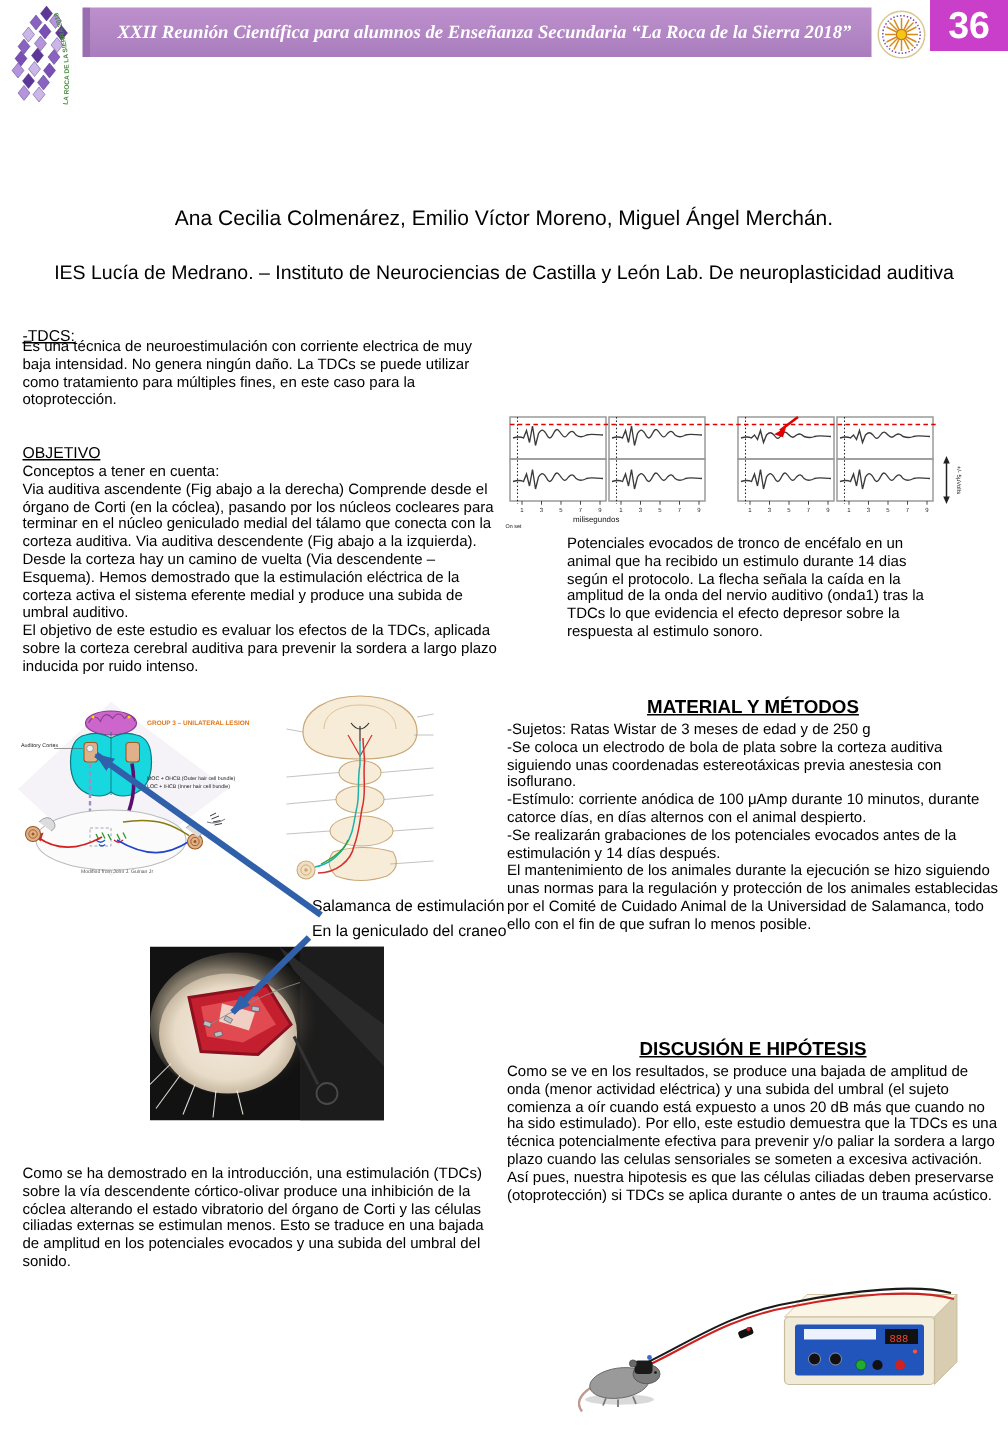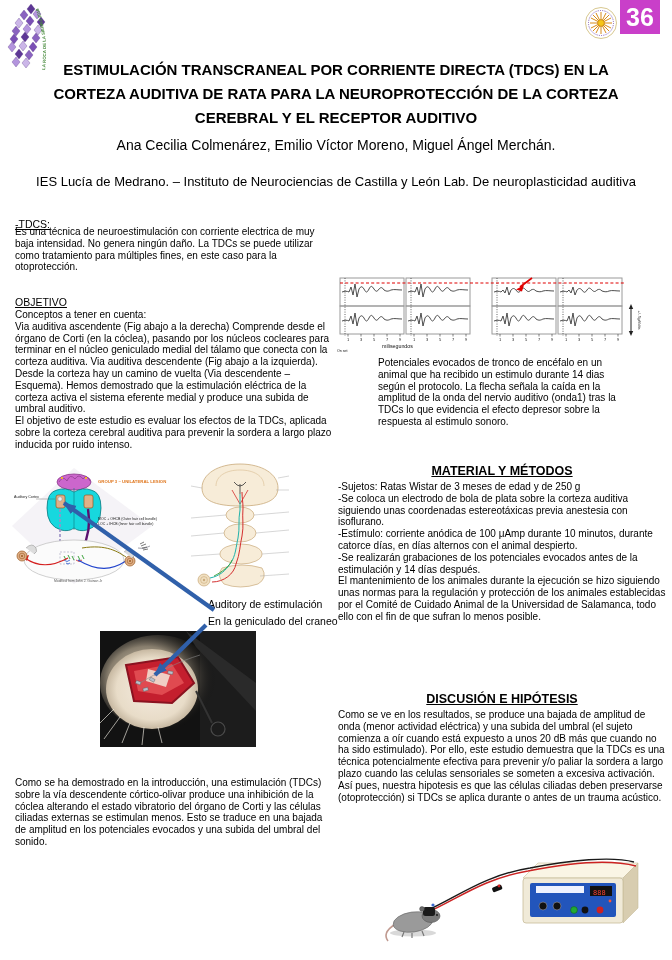--- a/index.html
+++ b/index.html
@@ -5,21 +5,21 @@
   html,body{margin:0;padding:0;background:#888;}
   .page{position:relative;width:672px;height:960px;background:#fff;overflow:hidden;
         font-family:"Liberation Sans",sans-serif;color:#000;}
   .abs{position:absolute;}
   
   .banner{left:55px;top:5px;width:526px;height:33px;background:linear-gradient(180deg,#bd90cc,#a97cbd);
           display:flex;align-items:center;justify-content:center;border-left:5px solid #9a6cb0;}
   .banner-text{font-family:"Liberation Serif",serif;font-style:italic;font-weight:bold;
                color:#fff;font-size:12.5px;white-space:nowrap;}
   .logo-box{left:581px;top:2px;width:39px;height:41px;background:#fff;display:flex;align-items:center;justify-content:center;}
-  .badge{left:620px;top:0;width:40px;height:34px;background:#c93fc9;color:#fff;font-weight:bold;
+  .badge{left:620px;top:0;width:52px;height:34px;background:#c93fc9;color:#fff;font-weight:bold;
          font-size:25px;display:flex;align-items:center;justify-content:center;}
   
   .title{left:36px;top:58px;width:600px;text-align:center;font-weight:bold;font-size:15px;line-height:1.6;}
   .authors{left:36px;top:137px;width:600px;text-align:center;font-size:14px;}
   .affiliation{left:36px;top:172px;width:600px;text-align:center;font-size:13px;line-height:1.55;}
   
   .small-heading{font-size:10.5px;font-weight:normal;text-decoration:underline;}
   .big-heading{font-size:12.5px;font-weight:bold;text-decoration:underline;text-align:center;}
   .body-text{font-size:10px;line-height:1.18;white-space:pre-line;}
   .elec-label{font-size:10.5px;line-height:1.6;}
@@ -46,20 +46,23 @@
       <polygon points="21,39 25,44 21,49 17,44" fill="#cbb6e8" stroke="#4a2a7a" stroke-width="0.3"></polygon>
       <polygon points="31,40 35,45 31,50 27,45" fill="#7a4fb5" stroke="#4a2a7a" stroke-width="0.3"></polygon>
       <polygon points="17,47 21,52 17,57 13,52" fill="#5d3795" stroke="#4a2a7a" stroke-width="0.3"></polygon>
       <polygon points="27,48 31,53 27,58 23,53" fill="#8a63c0" stroke="#4a2a7a" stroke-width="0.3"></polygon>
       <polygon points="14,55 18,60 14,65 10,60" fill="#b394dd" stroke="#4a2a7a" stroke-width="0.3"></polygon>
       <polygon points="24,56 28,61 24,66 20,61" fill="#cbb6e8" stroke="#4a2a7a" stroke-width="0.3"></polygon>
       <path id="stemArc" d="M43,68 Q47,34 36,5" fill="none"></path>
       <text font-size="4.4" fill="#4a8c3f" font-weight="bold"><textPath href="#stemArc" xlink:href="#stemArc">LA ROCA DE LA SIERRA 2018</textPath></text>
     </svg>
 
+  <div class="abs banner">
+    <span class="banner-text">XXII Reunión Científica para alumnos de Enseñanza Secundaria “La Roca de la Sierra  2018”</span>
+  </div>
 
   <div class="abs logo-box">
     <svg width="34" height="34" viewBox="0 0 34 34">
       <circle cx="17" cy="17" r="15.5" fill="#fff" stroke="#d8c890" stroke-width="1"></circle>
       <circle cx="17" cy="17" r="12.5" fill="none" stroke="#7a4fb5" stroke-width="1" stroke-dasharray="1,1.3"></circle>
       <g stroke="#d88a1a" stroke-width="1">
         <line x1="17" y1="6" x2="17" y2="28"></line>
           <line x1="6" y1="17" x2="28" y2="17"></line>
         <line x1="9" y1="9" x2="25" y2="25"></line>
           <line x1="25" y1="9" x2="9" y2="25"></line>
@@ -69,21 +72,20 @@
           <line x1="27" y1="12" x2="7" y2="22"></line>
       </g>
       <circle cx="17" cy="17" r="3.4" fill="#f5c518" stroke="#c87f1a" stroke-width="0.8"></circle>
     </svg>
   </div>
 
   <div class="abs badge">
     <span>36</span>
   </div>
 
-  <div class="abs title">ESTIMULACIÓN TRANSCRANEAL POR CORRIENTE DIRECTA (TDCS)  EN LA CORTEZA AUDITIVA DE RATA PARA LA NEUROPROTECCIÓN DE LA CORTEZA CEREBRAL Y EL RECEPTOR AUDITIVO</div>
   <div class="abs affiliation">IES Lucía de Medrano. – Instituto de Neurociencias de Castilla y León Lab. De neuroplasticidad auditiva</div>
   <div class="abs authors">Ana Cecilia Colmenárez, Emilio Víctor Moreno, Miguel Ángel Merchán.</div>
 
   <div class="abs small-heading" style="left:15px;top:218px">-TDCS:</div>
   <div class="abs body-text" style="left:15px;top:226px;width:318px">Es una técnica  de neuroestimulación con corriente electrica de muy baja intensidad. No genera ningún daño. La TDCs se puede utilizar como tratamiento para múltiples fines, en este caso para la otoprotección.</div>
   <div class="abs small-heading" style="left:15px;top:296px">OBJETIVO</div>
   <div class="abs body-text" style="left:15px;top:309px;width:318px">Conceptos a tener en cuenta:
 Via auditiva ascendente (Fig abajo a la derecha) Comprende desde el órgano de Corti (en la cóclea), pasando por los núcleos cocleares para terminar en el núcleo geniculado medial del tálamo que conecta con la corteza auditiva. Via auditiva descendente (Fig abajo a la izquierda). Desde la corteza hay un camino de vuelta (Via descendente – Esquema). Hemos demostrado que la estimulación eléctrica de la corteza activa el sistema eferente medial y produce una subida de umbral auditivo.
 El objetivo de este estudio es evaluar  los efectos de la TDCs, aplicada sobre la corteza cerebral auditiva para prevenir la sordera a largo plazo inducida por ruido intenso.</div>
 
@@ -236,21 +238,21 @@
       <line x1="72" y1="94" x2="99" y2="92"></line>
         <line x1="70" y1="116" x2="99" y2="114"></line>
       <line x1="12" y1="28" x2="1" y2="26"></line>
         <line x1="36" y1="55" x2="1" y2="58"></line>
       <line x1="34" y1="73" x2="1" y2="76"></line>
         <line x1="30" y1="94" x2="1" y2="96"></line>
     </g>
   </svg>
 
   <div class="abs elec-label" style="left:208px;top:596px">
-    <div>Auditory de estimulación</div>
+    <div>Salamanca de estimulación</div>
     <div>En la geniculado del craneo</div>
   </div>
 
   <svg class="abs" style="left:100px;top:631px" width="156" height="116" viewBox="0 0 156 116">
     <defs>
       <radialGradient id="glow" cx="40%" cy="45%" r="60%">
         <stop offset="0%" stop-color="#fff6e0"></stop>
           <stop offset="55%" stop-color="#e8d6b8" stop-opacity="0.55"></stop>
         <stop offset="100%" stop-color="#000" stop-opacity="0"></stop>
       </radialGradient>

